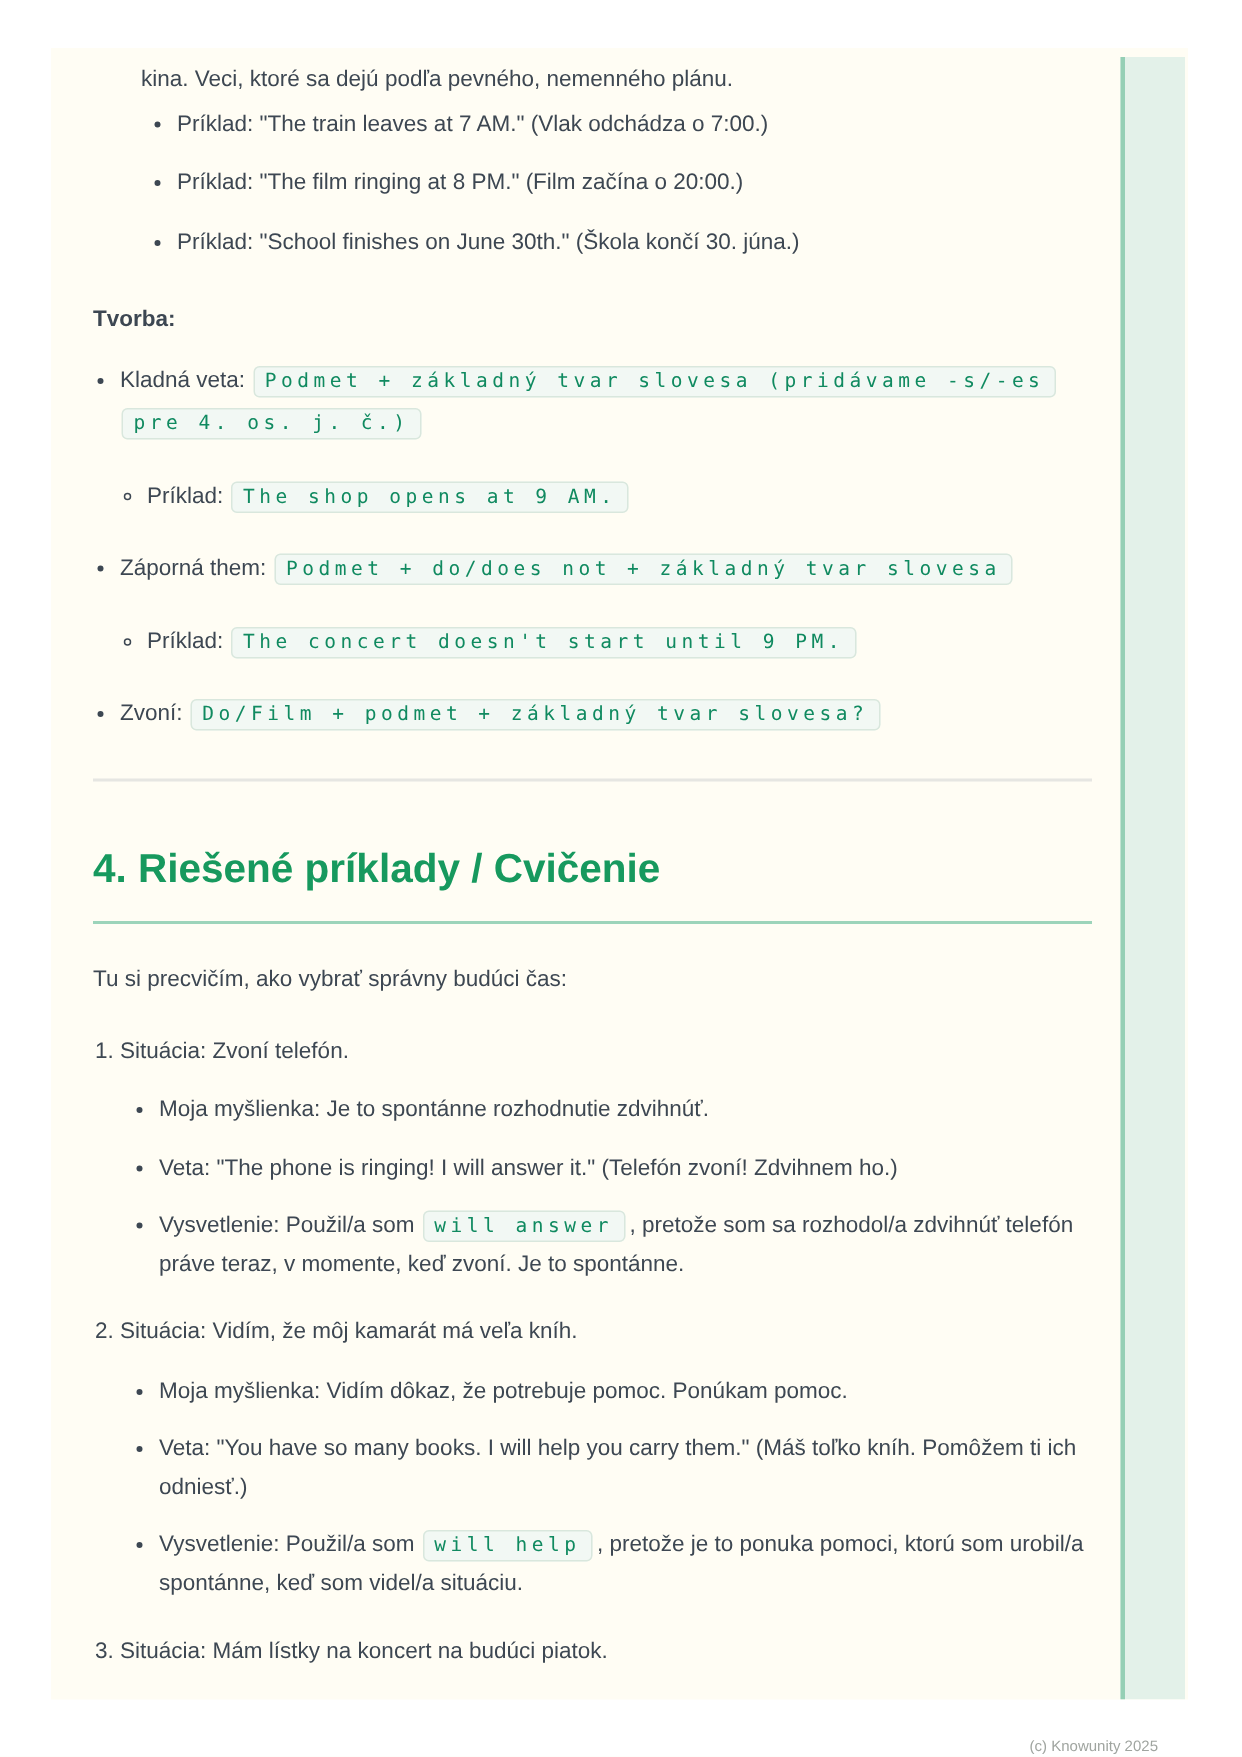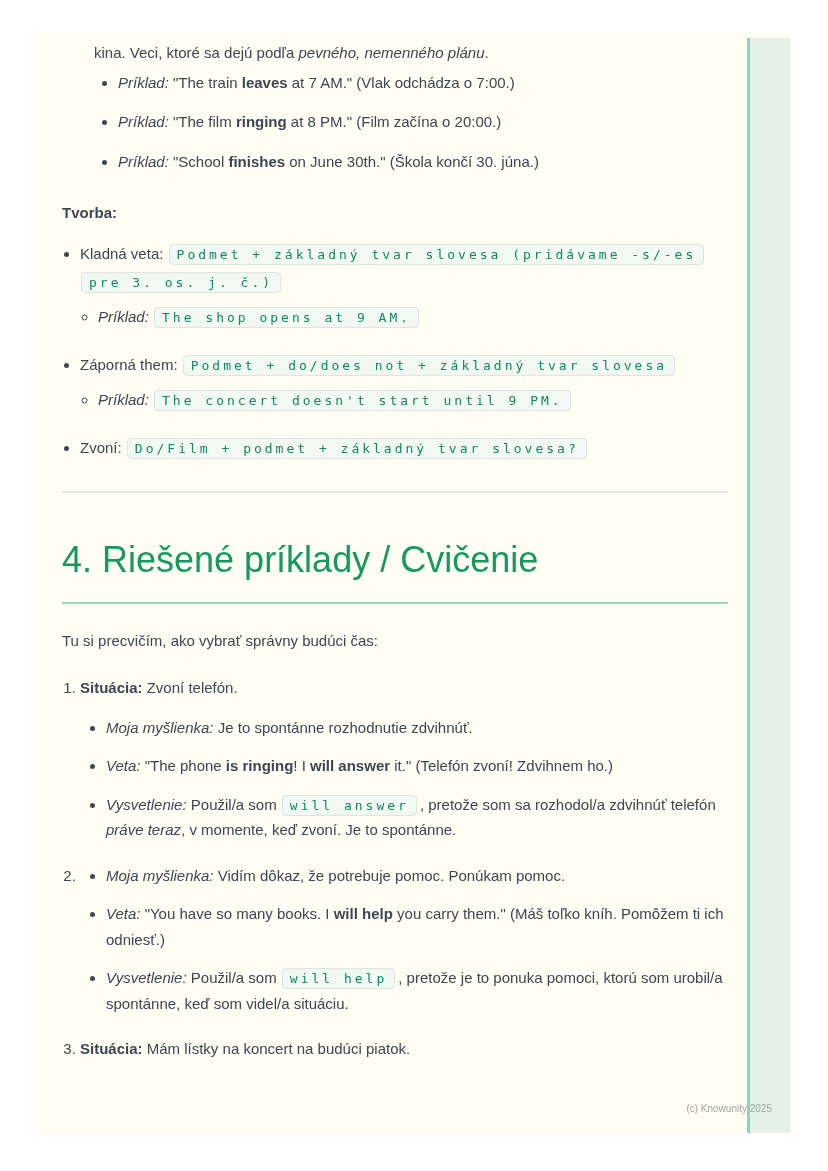--- a/index.html
+++ b/index.html
@@ -19,44 +19,44 @@
   }
   .content{
     position:relative;padding:8px 64px 0 28px;font-size:15px;line-height:1.7;
   }
   .cont{margin:0 0 4px 32px;}
   ul.examples{list-style:disc;margin:0 0 26px 32px;padding:0 0 0 24px;}
   ul.examples li{margin:0 0 14px 0;}
   .tvorba{font-weight:700;margin:26px 0 14px 0;}
   ul.forms{list-style:disc;margin:0;padding:0 0 0 18px;}
   ul.forms > li{margin:0 0 20px 0;line-height:1.9;}
-  ul.sub{list-style:circle;margin:6px 0 0 0;padding:0 0 0 18px;}
+  ul.sub{list-style:circle;margin:20px 0 0 0;padding:0 0 0 18px;}
   ul.sub li{margin:0 0 4px 0;}
   hr.divider{border:none;border-top:2px solid var(--hr,#e6e6e2);margin:28px 0 0 0;}
   h2.sec-title{
-    font-size:36px;font-weight:400;color:var(--accent,#17995e);
+    font-size:27px;font-weight:700;color:var(--accent,#17995e);
     margin:36px 0 0 0;padding:0 0 12px 0;
     border-bottom:2px solid var(--underline,#9cd4ba);
   }
   .sec-intro{margin:24px 0 0 0;}
   ol.exercises{margin:22px 0 0 0;padding:0 0 0 18px;}
   ol.exercises > li{margin:0 0 20px 0;}
   ul.ex-b{list-style:disc;margin:14px 0 20px 0;padding:0 0 0 26px;}
   ul.ex-b li{margin:0 0 13px 0;}
-  .r-b{font-weight:700;}
-  .r-i{font-style:italic;}
+  .r-b{font-weight:400;}
+  .r-i{}
   code.r-c{
     font-family:"DejaVu Sans Mono",monospace;font-size:13px;letter-spacing:3px;
     color:var(--code-text,#108a60);background:var(--code-bg,#f2f8f4);
     border:1px solid var(--code-border,#d9e7dd);border-radius:4px;
     padding:2px 7px;margin:0 3px 0 1px;line-height:1.6;
     box-decoration-break:clone;-webkit-box-decoration-break:clone;
   }
   .watermark{
-    position:absolute;top:1103px;right:56px;font-size:10px;
+    position:absolute;top:1159px;right:56px;font-size:10px;
     color:var(--watermark,#a0a5a0);z-index:5;
   }
 </style>
 </head>
 <body style="--text: #3d4752; --accent: #17995e; --underline: #9cd4ba; --hr: #e6e6e2; --code-text: #108a60; --code-bg: #f2f8f4; --code-border: #d9e7dd; --page-bg: #fffdf4; --strip-fill: #e3f1e9; --strip-edge: #95cfb5; --watermark: #a0a5a0;">
 
 <div class="page">
   <div class="accent-strip"></div>
   <div class="content">
 
@@ -65,21 +65,21 @@
     <ul class="examples">
       <li><span class="r-i">Príklad: </span><span>"The train </span><span class="r-b">leaves</span><span> at 7 AM." (Vlak odchádza o 7:00.)</span></li>
       <li><span class="r-i">Príklad: </span><span>"The film </span><span class="r-b">ringing</span><span> at 8 PM." (Film začína o 20:00.)</span></li>
       <li><span class="r-i">Príklad: </span><span>"School </span><span class="r-b">finishes</span><span> on June 30th." (Škola končí 30. júna.)</span></li>
     </ul>
 
     <p class="tvorba">Tvorba:</p>
 
     <ul class="forms">
       <li>
-        <span><span>Kladná veta: </span><code class="r-c">Podmet + základný tvar slovesa (pridávame -s/-es pre 3. os. j. č.)</code></span>
+        <span><span>Kladná veta: </span><code class="r-c">Podmet + základný tvar slovesa (pridávame -s/-es pre 4. os. j. č.)</code></span>
         <ul class="sub">
           <li><span class="r-i">Príklad: </span><code class="r-c">The shop opens at 9 AM.</code></li>
         </ul>
       </li>
       <li>
         <span><span>Záporná them: </span><code class="r-c">Podmet + do/does not + základný tvar slovesa</code></span>
         <ul class="sub">
           <li><span class="r-i">Príklad: </span><code class="r-c">The concert doesn't start until 9 PM.</code></li>
         </ul>
       </li>
@@ -97,20 +97,21 @@
     <ol class="exercises">
       <li>
         <span><span class="r-b">Situácia:</span><span> Zvoní telefón.</span></span>
         <ul class="ex-b">
           <li><span class="r-i">Moja myšlienka: </span><span>Je to spontánne rozhodnutie zdvihnúť.</span></li>
           <li><span class="r-i">Veta: </span><span>"The phone </span><span class="r-b">is ringing</span><span>! I </span><span class="r-b">will answer</span><span> it." (Telefón zvoní! Zdvihnem ho.)</span></li>
           <li><span class="r-i">Vysvetlenie: </span><span>Použil/a som </span><code class="r-c">will answer</code><span>, pretože som sa rozhodol/a zdvihnúť telefón </span><span class="r-i">práve teraz</span><span>, v momente, keď zvoní. Je to spontánne.</span></li>
         </ul>
       </li>
       <li>
+        <span><span class="r-b">Situácia:</span><span> Vidím, že môj kamarát má veľa kníh.</span></span>
         <ul class="ex-b">
           <li><span class="r-i">Moja myšlienka: </span><span>Vidím dôkaz, že potrebuje pomoc. Ponúkam pomoc.</span></li>
           <li><span class="r-i">Veta: </span><span>"You have so many books. I </span><span class="r-b">will help</span><span> you carry them." (Máš toľko kníh. Pomôžem ti ich odniesť.)</span></li>
           <li><span class="r-i">Vysvetlenie: </span><span>Použil/a som </span><code class="r-c">will help</code><span>, pretože je to ponuka pomoci, ktorú som urobil/a spontánne, keď som videl/a situáciu.</span></li>
         </ul>
       </li>
       <li>
         <span><span class="r-b">Situácia:</span><span> Mám lístky na koncert na budúci piatok.</span></span>
         
       </li>

